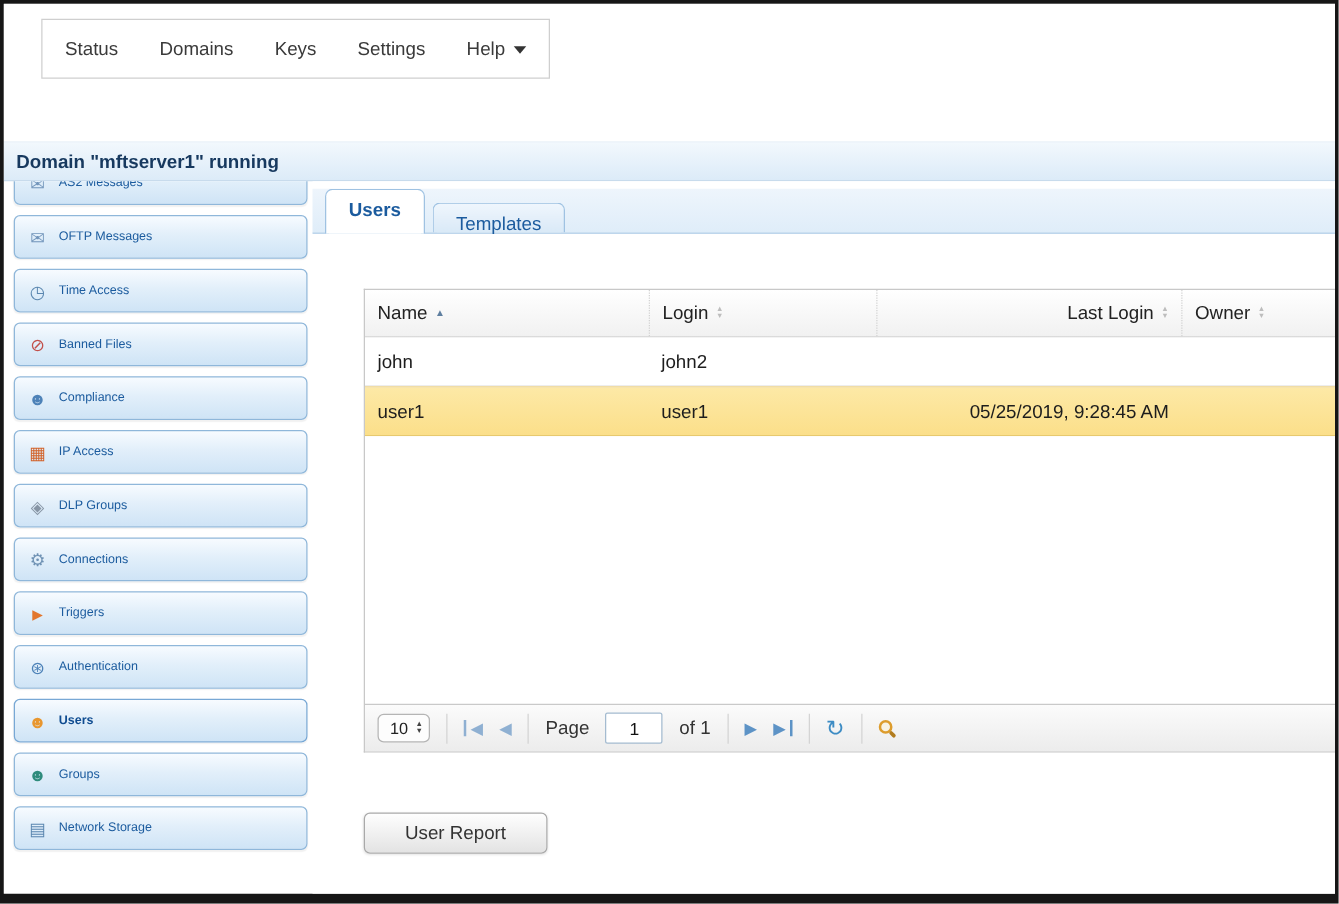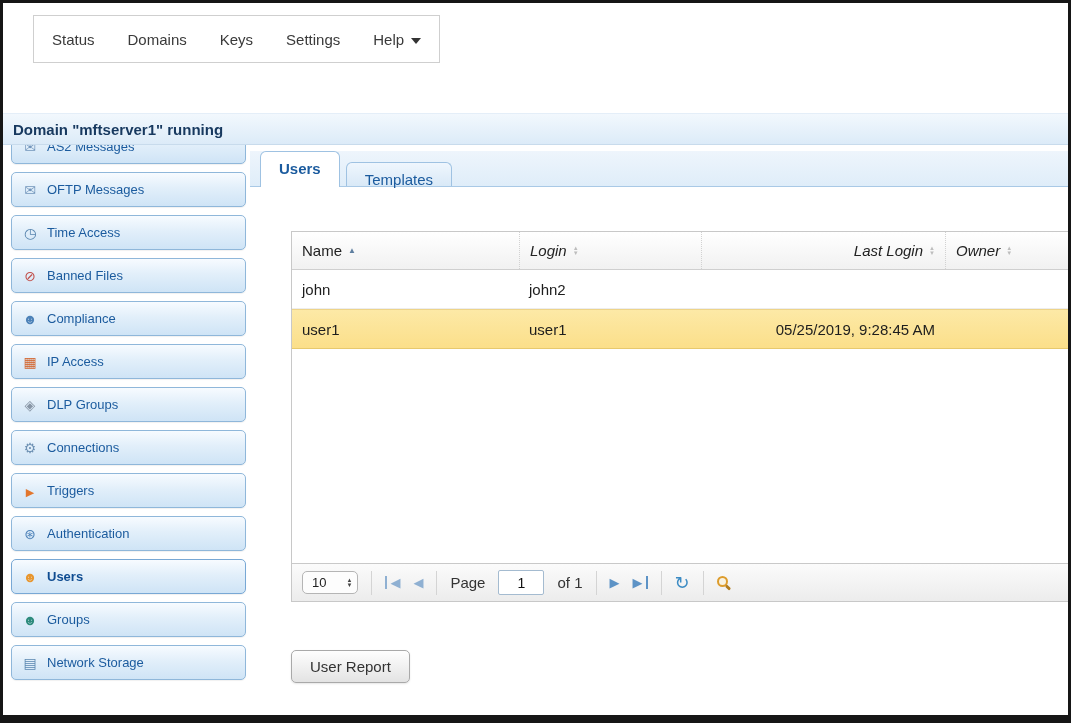--- a/index.html
+++ b/index.html
@@ -22,21 +22,21 @@
   .domainbar { height:32px; box-sizing:border-box; background:linear-gradient(#f2f8fd,#dcebf8);
                border-top:1px solid #e4eef8; border-bottom:1px solid #c8dbec; display:flex;
                align-items:center; padding-left:10px; font-weight:bold; font-size:15px; color:#17395f; }
 
   
   .bodyrow { display:flex; height:570px; }
 
   .sidebar { width:247px; box-sizing:border-box; padding:0 4px 0 8px; overflow:hidden; flex-shrink:0; }
   .side-item { height:35px; box-sizing:border-box; margin-bottom:8px; border:1px solid #8fb7da;
                border-radius:5px; background:linear-gradient(180deg,#f7fbff 0%,#e2effa 45%,#cfe4f6 100%);
-               color:#1b5b9e; font-size:13px; display:flex; align-items:center; gap:9px; padding:0 10px;
+               color:#1b5b9e; font-size:10px; display:flex; align-items:center; gap:9px; padding:0 10px;
                cursor:pointer; box-shadow:0 1px 1px rgba(0,0,0,0.06); }
   .side-item.first { margin-top:-16px; }
   .side-item.active { font-weight:bold; color:#0f4c91; border-color:#78a8d5; }
   .ic { width:16px; text-align:center; font-size:14px; line-height:1; flex-shrink:0; }
   .ic-env::before{content:"✉";color:#7295bb}
   .ic-clock::before{content:"◷";color:#5b87b0}
   .ic-ban::before{content:"⊘";color:#c2504b}
   .ic-person-blue::before{content:"☻";color:#4d82b8}
   .ic-grid::before{content:"▦";color:#d2622a}
   .ic-shield::before{content:"◈";color:#8795a5}
@@ -58,55 +58,55 @@
   .tab.inactive { background:linear-gradient(#eff6fd,#d9e9f7); }
 
   .tabcontent { padding:44px 0 0 41px; flex:1; }
 
   
   .grid { border:1px solid #c8c8c8; border-right:none; box-sizing:border-box; background:#fff; }
   .gridrow { display:grid; grid-template-columns:227px 182px 244px minmax(120px,1fr); }
   .gh { background:linear-gradient(#ffffff,#f1f1f1); border-bottom:1px solid #cfcfcf; }
   .gh .cell { height:37px; display:flex; align-items:center; padding:0 10px; font-size:15px; color:#222;
               gap:6px; cursor:pointer; box-sizing:border-box; }
-  .gh .cell + .cell { border-left:1px dotted #d2d2d2;font-style:italic; }
+  .gh .cell + .cell { border-left:1px dotted #d2d2d2; }
   .cell.right { justify-content:flex-end; }
   .sort-asc { font-size:8px; color:#5f7fa0; }
   .sortboth { display:flex; flex-direction:column; line-height:5px; font-size:6px; color:#bdbdbd; }
   .body-row { height:38px; }
   .body-row .bd { display:flex; align-items:center; padding:0 10px; font-size:15px; color:#1d1d1d;
                   box-sizing:border-box; height:38px; }
   .body-row.plain { background:#fff; border-bottom:1px solid #ededed; }
   .body-row.selected { background:linear-gradient(#fde9a6,#fbdf8a); border-top:1px solid #eed489;
                        border-bottom:1px solid #e7c96e; }
   .bd.right { justify-content:flex-end; }
   .spacer { height:214px; background:#fff; }
 
   
   .pager { height:38px; box-sizing:border-box; border-top:1px solid #c9c9c9;
            background:linear-gradient(#fbfbfb,#ececec); display:flex; align-items:center;
            padding:0 10px; gap:13px; font-size:15px; color:#333; }
-  .pagesize { display:inline-flex; align-items:center; gap:20px; border:1px solid #b5b5b5; border-radius:5px;
+  .pagesize { display:inline-flex; align-items:center; gap:6px; border:1px solid #b5b5b5; border-radius:5px;
               background:#fdfdfd; padding:3px 5px 3px 9px; font-size:13px; color:#222; cursor:pointer; }
   .stepper { display:flex; flex-direction:column; font-size:6px; color:#444; line-height:5px; }
   .vsep { width:1px; height:24px; background:#d4d4d4; }
   .pgico { color:#5d93c6; font-size:13px; cursor:pointer; line-height:1; }
   .pgico.dim { color:#8fb0d2; }
   .pgico.first { border-left:2px solid currentColor; padding-left:3px; }
   .pgico.last { border-right:2px solid currentColor; padding-right:3px; }
   .page-input { width:46px; height:25px; box-sizing:border-box; border:1px solid #a4bbd0; text-align:center;
                 font-size:14px; font-family:inherit; color:#111; border-radius:2px; background:#fff; }
   .refresh { color:#3d8cc4; font-size:18px; cursor:pointer; line-height:1; }
   .mag { position:relative; width:14px; height:14px; cursor:pointer; }
   .mag::before { content:""; position:absolute; top:0; left:0; width:7px; height:7px;
                  border:2px solid #dd9c2c; border-radius:50%; background:#f8f2e2; }
   .mag::after { content:""; position:absolute; width:6px; height:3px; background:#b27c1e;
                 transform:rotate(45deg); bottom:1px; right:0; border-radius:2px; }
 
-  .report-btn { margin:48px 0 0 0; padding:0 18px; height:33px; font-size:15px; color:#333;
+  .report-btn { margin:48px 0 0 0; padding:0 32px; height:33px; font-size:15px; color:#333;
                 background:linear-gradient(#fefefe,#e3e3e3); border:1px solid #a9a9a9; border-radius:5px;
                 cursor:pointer; font-family:inherit; box-shadow:0 1px 2px rgba(0,0,0,0.1); }
 </style>
 </head>
 <body>
 
 <div class="frame">
 
   <div class="topbar">
     <div class="mainnav">

